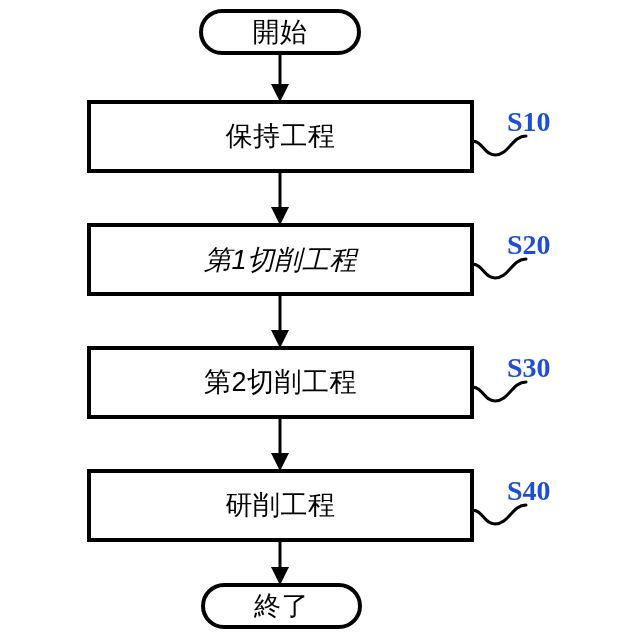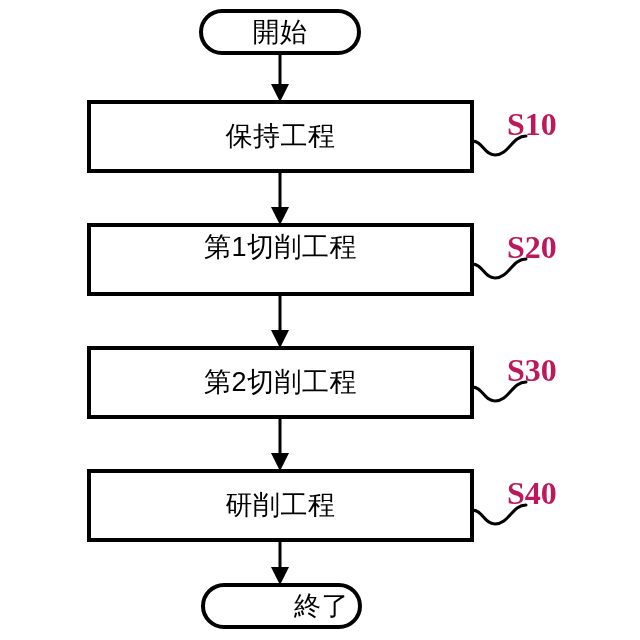--- a/index.html
+++ b/index.html
@@ -41,23 +41,23 @@
     white-space: nowrap;
     pointer-events: none;
   }
   .terminal-label {
     font-size: 27px;
   }
   .step-tag {
     position: absolute;
     font-family: "Liberation Serif", "DejaVu Serif", serif;
     font-weight: bold;
-    font-size: 32px;
+    font-size: 28px;
     line-height: 1;
-    color: #be185d;
+    color: #1d4ed8;
     white-space: nowrap;
     letter-spacing: 0px;
   }
 </style>
 </head>
 <body>
 
 <div id="flowchart-root">
 
   <svg id="flow-svg" viewBox="0 0 640 640" xmlns="http://www.w3.org/2000/svg">
@@ -105,27 +105,27 @@
 
     <path d="M 472,387 C 483,387 484,401 495,401 C 509,401 512,382 526,382" fill="none" stroke="#000000" stroke-width="3" stroke-linecap="round"></path>
 
     <path d="M 472,510 C 483,510 484,524 495,524 C 509,524 512,505 526,505" fill="none" stroke="#000000" stroke-width="3" stroke-linecap="round"></path>
   </svg>
 
   <div class="node-label" style="left:89px; top:102px; width:383px; height:69px;">保持工程</div>
 
   <div class="node-label terminal-label" style="left:201px; top:11px; width:158px; height:42px;">開始</div>
 
-  <div class="node-label" style="left:89px; top:213px; width:383px; height:69px;">第1切削工程</div>
+  <div class="node-label" style="left:89px; top:226px; width:383px; height:69px;font-style:italic;">第1切削工程</div>
 
   <div class="node-label" style="left:89px; top:348px; width:383px; height:69px;text-align:right;">第2切削工程</div>
 
   <div class="node-label" style="left:89px; top:471px; width:383px; height:69px;">研削工程</div>
 
-  <div class="node-label terminal-label" style="left:203px; top:585px; width:157px; height:42px;margin-left:40px;">終了</div>
+  <div class="node-label terminal-label" style="left:203px; top:585px; width:157px; height:42px;">終了</div>
 
   <div class="step-tag" style="left:507px; top:108px;">S10</div>
 
   <div class="step-tag" style="left:507px; top:231px;font-family:Liberation Serif, serif;">S20</div>
 
   <div class="step-tag" style="left:507px; top:354px;">S30</div>
 
   <div class="step-tag" style="left:507px; top:477px;text-align:center;">S40</div>
 
 </div>

